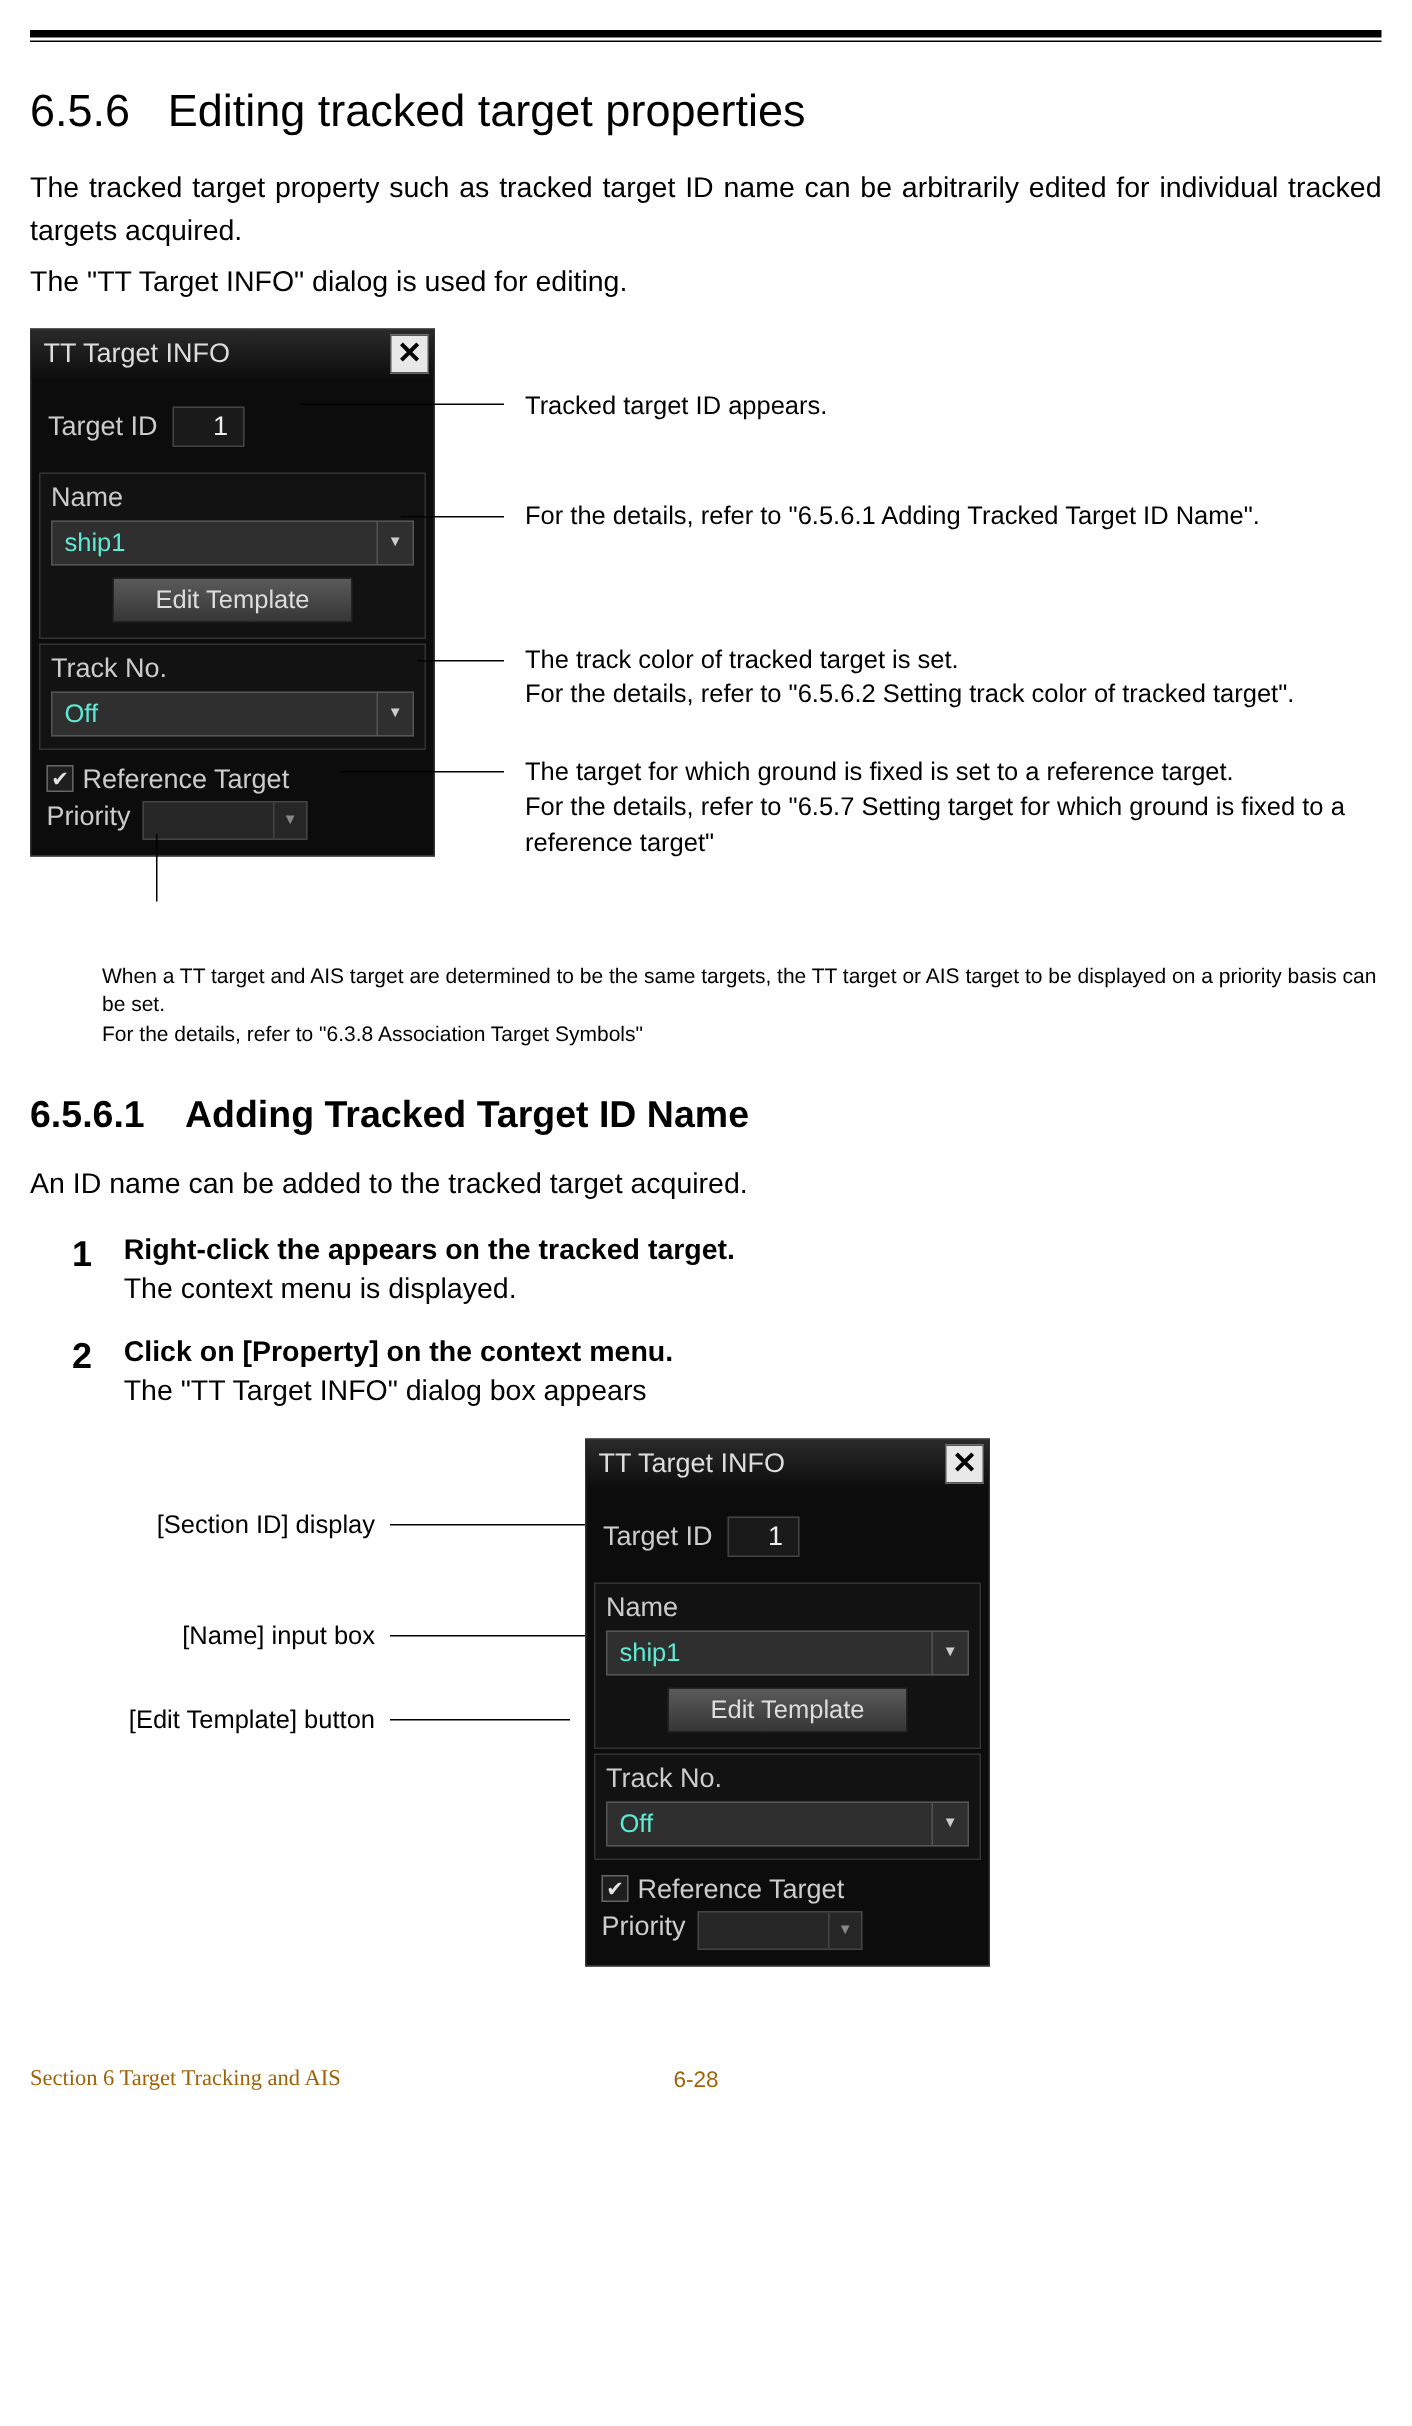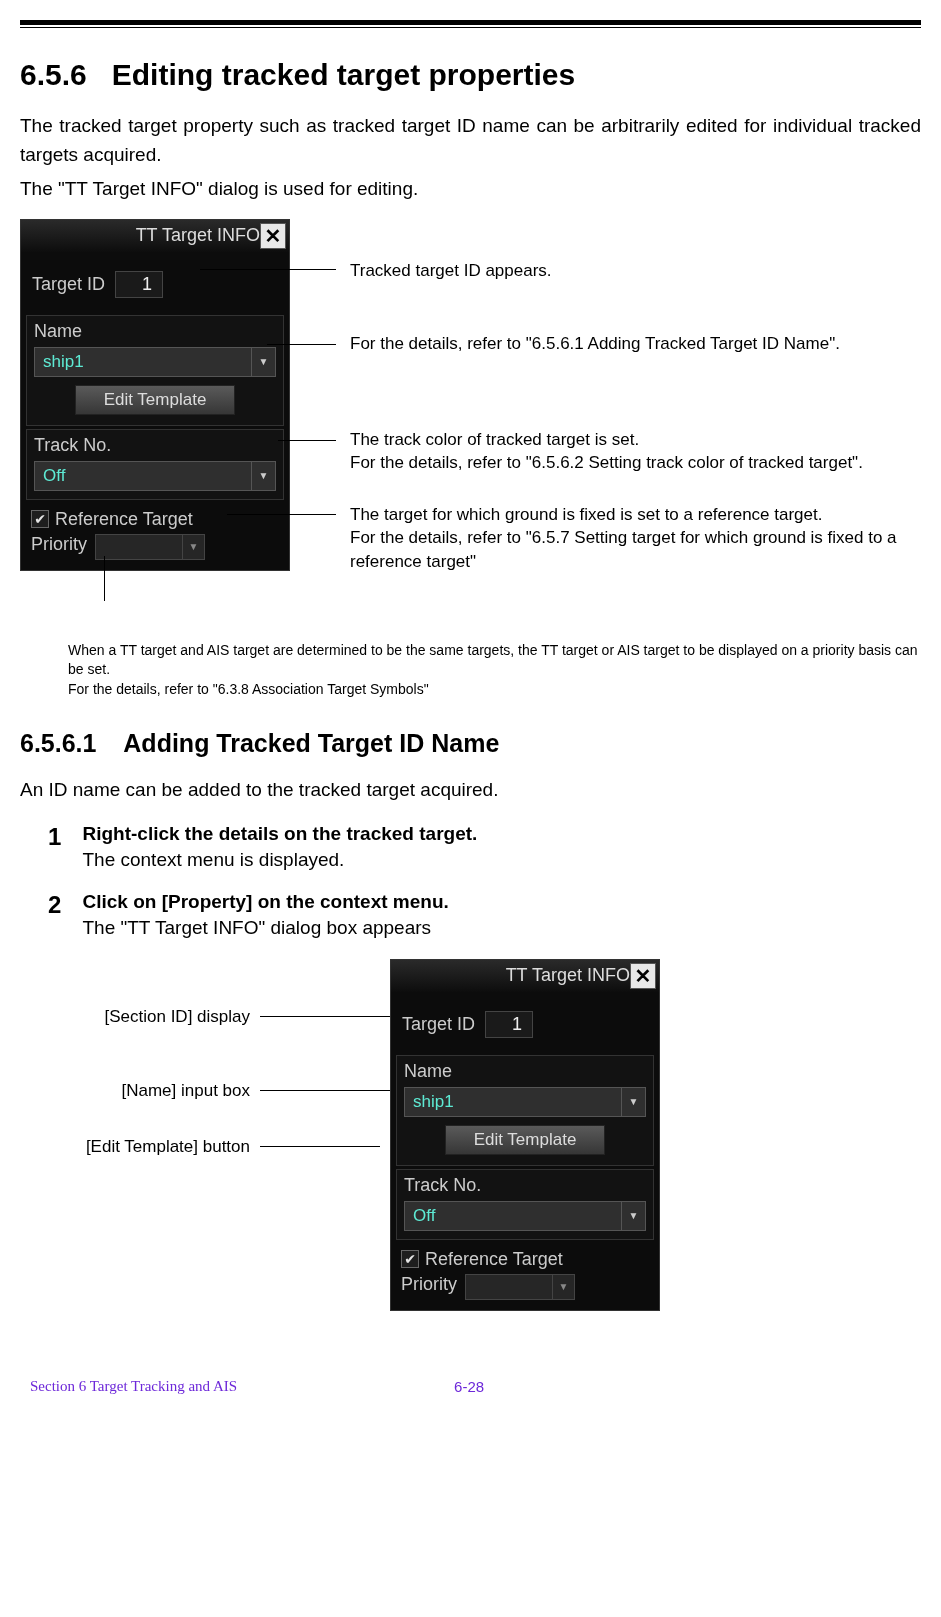--- a/index.html
+++ b/index.html
@@ -6,37 +6,36 @@
   body {
     font-family: Arial, Helvetica, sans-serif;
     background: #fff;
     color: #000;
     width: 941px;
     margin: 0 auto;
     padding: 20px 20px 50px 20px;
     position: relative;
   }
   .top-rule { border-top: 5px solid #000; border-bottom: 1px solid #000; height: 8px; margin-bottom: 30px; }
-  h1.section-head { font-size: 30px; font-weight: bold; margin-bottom: 20px; }
+  h1.section-head { font-size: 30px; font-weight: normal; margin-bottom: 20px; }
   p.body { font-size: 19px; line-height: 1.5; text-align: justify; margin-bottom: 6px; }
   .figure-area { position: relative; margin: 10px 0 10px 0; height: 410px; }
   .dialog {
     position: absolute;
     width: 270px;
     background: #0c0c0c;
     border: 1px solid #333;
     font-family: Arial, sans-serif;
     color: #ccc;
   }
   .dlg-titlebar {
     display: flex;
     align-items: center;
     background: linear-gradient(#2a2a2a, #0d0d0d);
     padding: 3px 3px 3px 8px;
-    text-align: right;
   }
   .dlg-title { flex: 1; font-size: 18px; color: #ddd; }
   .close-btn {
     width: 26px; height: 26px;
     background: #e8e8e8;
     border: 1px solid #555;
     display: flex; align-items: center; justify-content: center;
     font-weight: bold; font-size: 20px; color: #000;
   }
   .dlg-body { padding: 2px; }
@@ -114,21 +113,21 @@
   .step-body { display: inline-block; width: 830px; vertical-align: top; }
   .step-title { font-size: 19px; font-weight: bold; margin-bottom: 4px; }
   .step-desc { font-size: 19px; }
   .figure2-area { position: relative; margin: 18px 0 0 0; height: 400px; }
   .fig2-labels { position: absolute; left: 0; top: 0; width: 380px; font-size: 17px; text-align: right; }
   .fig2-label { position: absolute; right: 0; }
   .footer {
     position: absolute;
     bottom: 14px; left: 20px; right: 40px;
     display: flex; justify-content: space-between;
-    font-size: 15px; color: #6d28d9; margin-left: 10px;
+    font-size: 15px; color: #a16207;
   }
   .footer .sec { font-family: 'Times New Roman', serif; }
 </style>
 </head>
 <body>
 
 <div class="top-rule"></div>
 
 <h1 class="section-head">
   <span>6.5.6</span>&nbsp;&nbsp;
@@ -210,21 +209,21 @@
   <span>6.5.6.1</span>&nbsp;&nbsp;&nbsp;
   <span>Adding Tracked Target ID Name</span>
 </h2>
 
 <p class="body" style="margin-bottom:18px;">An ID name can be added to the tracked target acquired.</p>
 
 <ol class="steps">
   <li>
     <span class="step-num">1</span>
     <span class="step-body">
-      <div class="step-title">Right-click the details on the tracked target.</div>
+      <div class="step-title">Right-click the appears on the tracked target.</div>
       <div class="step-desc">The context menu is displayed.</div>
     </span>
   </li>
   <li>
     <span class="step-num">2</span>
     <span class="step-body">
       <div class="step-title">Click on [Property] on the context menu.</div>
       <div class="step-desc">The "TT Target INFO" dialog box appears</div>
     </span>
   </li>

